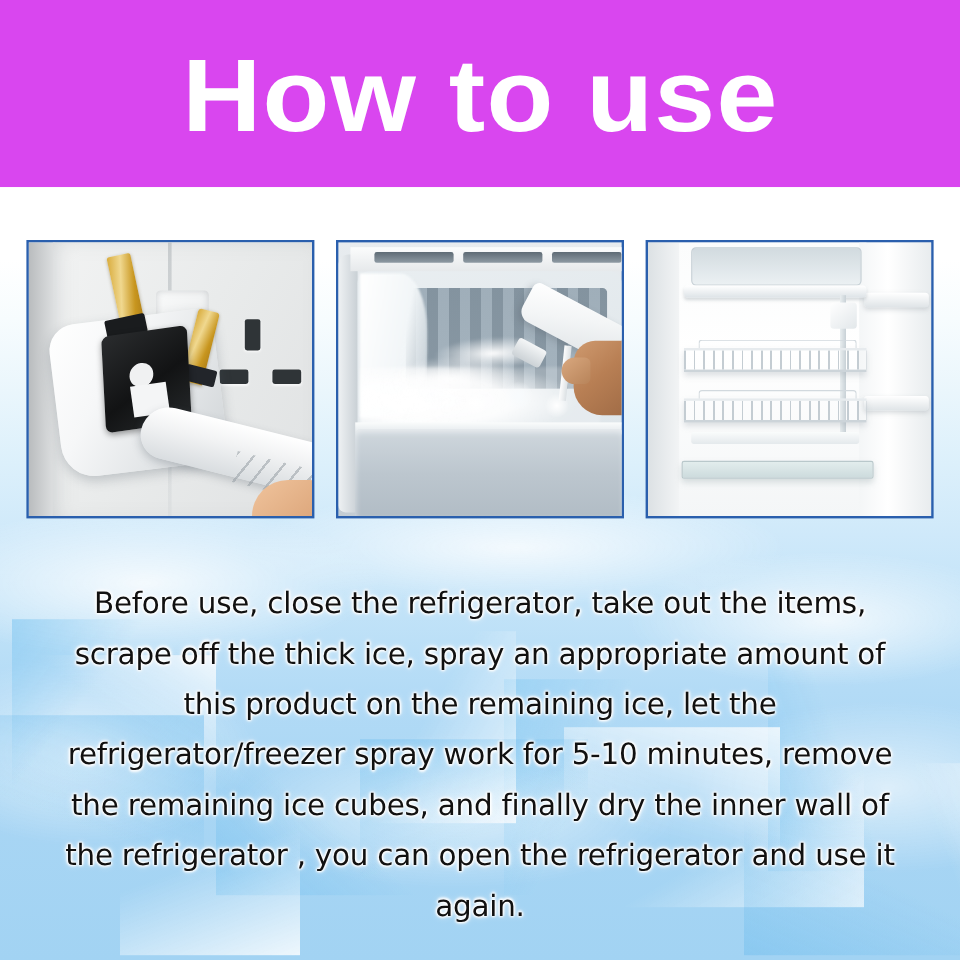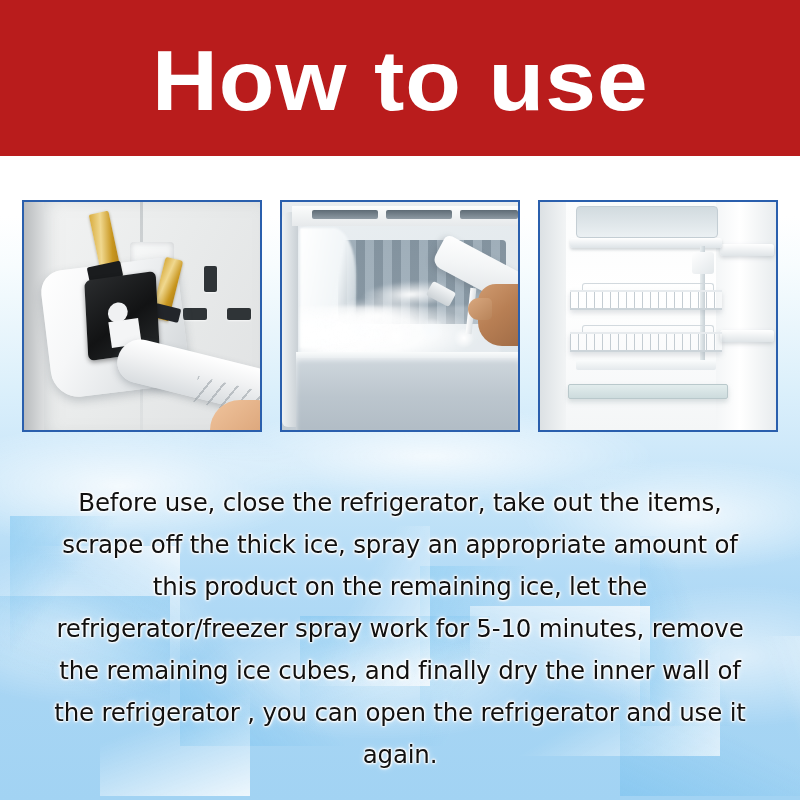--- a/index.html
+++ b/index.html
@@ -23,21 +23,21 @@
     background: #ffffff;
   }
 
   
   .header-banner {
     position: absolute;
     left: 0;
     top: 0;
     width: 800px;
     height: 156px;
-    background: #b91c1c;
+    background: #d946ef;
     display: flex;
     align-items: center;
     justify-content: center;
   }
   .header-title {
     color: #ffffff;
     font-family: "Liberation Sans Narrow", "Liberation Sans", "DejaVu Sans", sans-serif;
     font-weight: 700;
     font-size: 86px;
     line-height: 86px;

